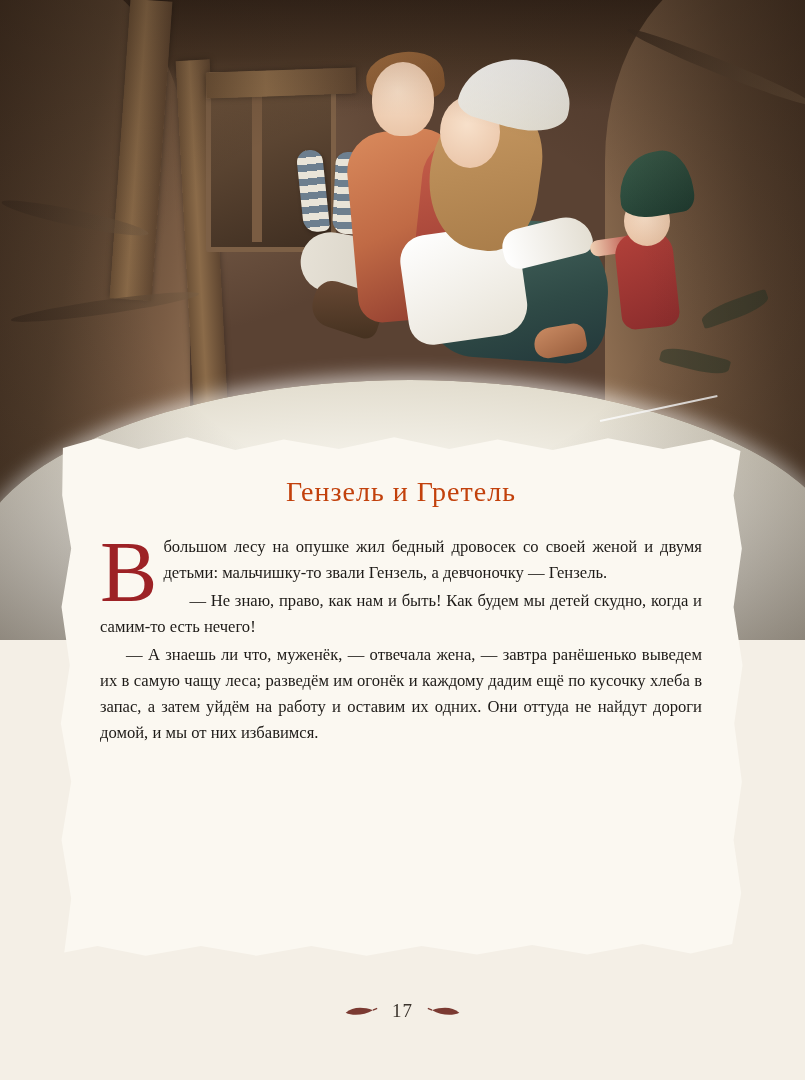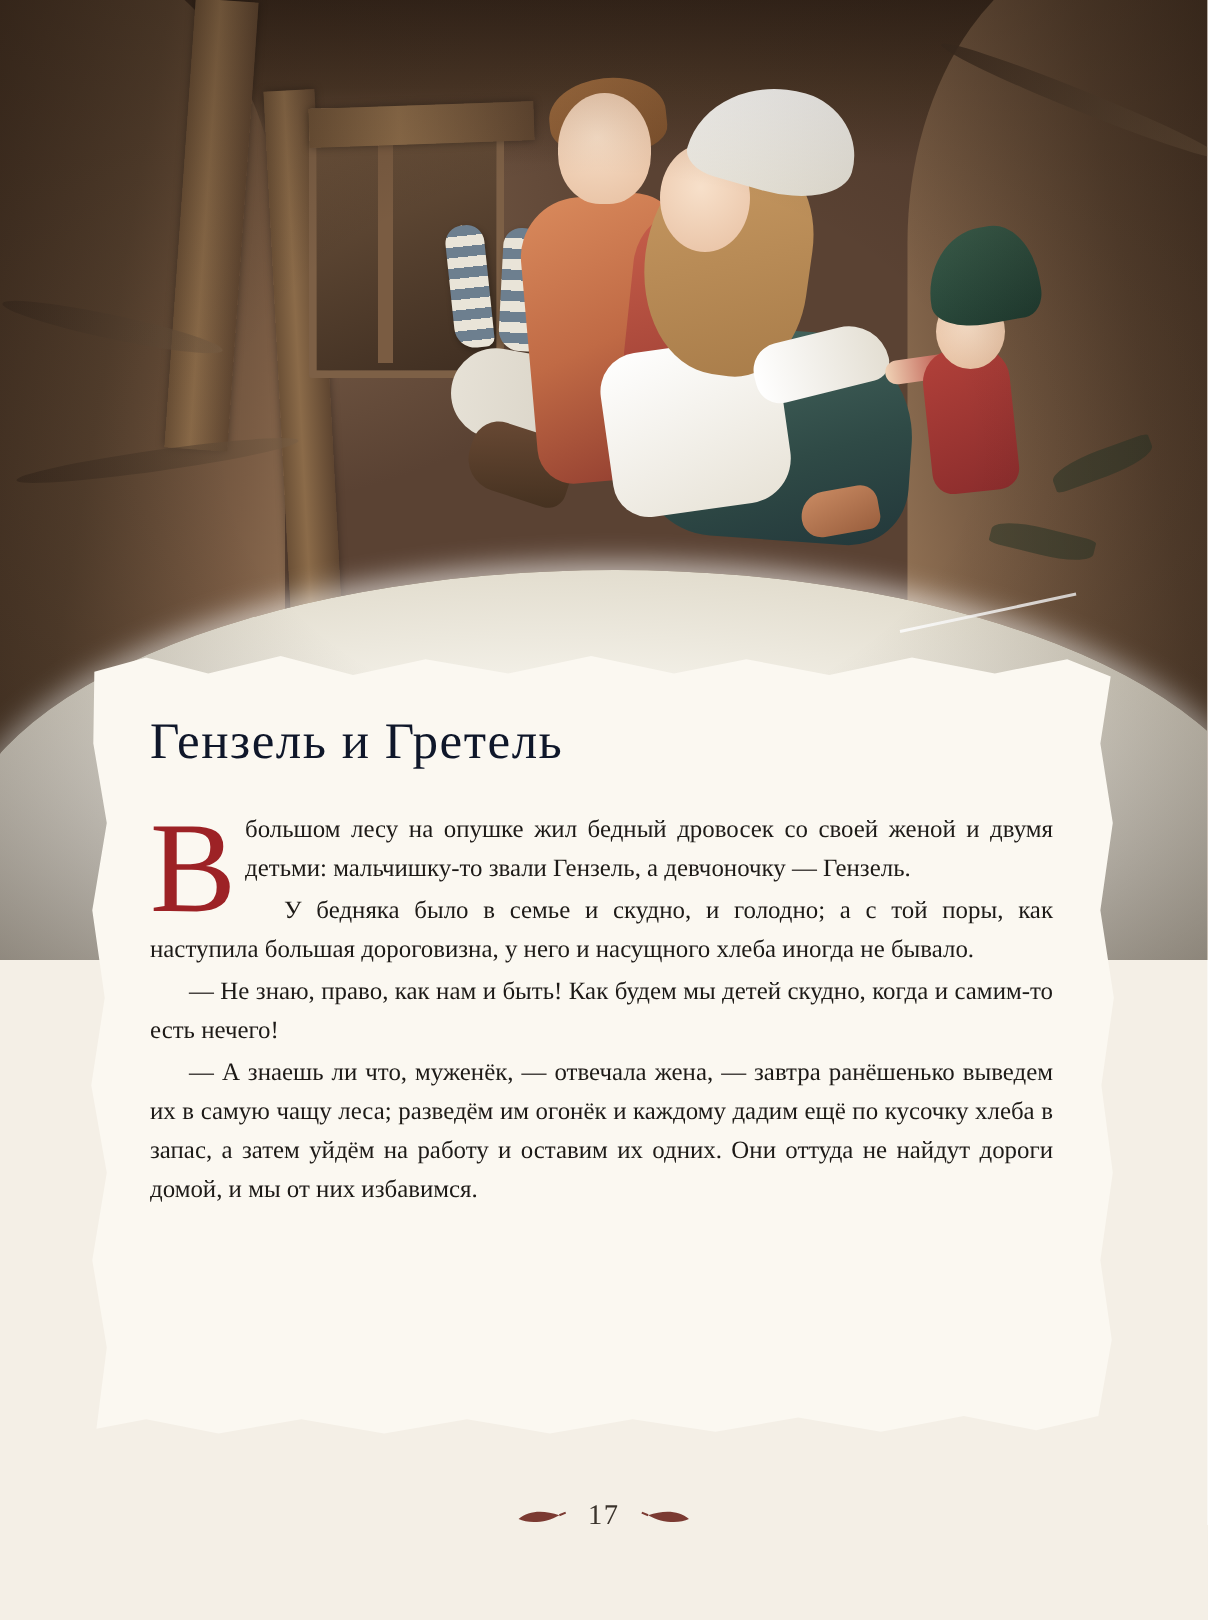--- a/index.html
+++ b/index.html
@@ -230,23 +230,23 @@
       45% 98.8%, 37% 97%, 29% 98.8%, 21% 97%, 13% 98.8%, 6% 97%, 1.2% 98.2%,
       2.2% 88%, 0.8% 77%, 2.2% 66%, 0.7% 55%, 2% 44%, 0.8% 33%, 2.2% 22%, 0.9% 12%
     );
   }
   .paper-inner {
     position: absolute;
     left: 44px; right: 44px; top: 34px;
   }
   .story-title {
     font-family: "Liberation Serif", serif;
-    color: #0f172a;
-    font-size: 34px;
-    text-align: left;
+    color: #c2410c;
+    font-size: 28px;
+    text-align: center;
     letter-spacing: 1px;
     margin: 10px 0 26px 0;
     font-weight: 400;
   }
   .story-body {
     font-family: "Liberation Serif", serif;
     font-size: 16.6px;
     line-height: 26px;
     color: #1d1a17;
     text-align: justify;
@@ -340,21 +340,20 @@
 
     <div class="vignette"></div>
   </div>
 
   <div class="paper">
     <div class="paper-inner">
       <h1 class="story-title">Гензель и Гретель</h1>
 
       <div class="story-body">
         <p class="first"><span class="dropcap">В</span><span>большом лесу на опушке жил бедный дровосек со своей женой и двумя детьми: мальчишку-то звали Гензель, а девчоночку — Гензель.</span></p>
-        <p>У бедняка было в семье и скудно, и голодно; а с той поры, как наступила большая дороговизна, у него и насущного хлеба иногда не бывало.</p>
         <p>— Не знаю, право, как нам и быть! Как будем мы детей скудно, когда и самим-то есть нечего!</p>
         <p>— А знаешь ли что, муженёк, — отвечала жена, — завтра ранёшенько выведем их в самую чащу леса; разведём им огонёк и каждому дадим ещё по кусочку хлеба в запас, а затем уйдём на работу и оставим их одних. Они оттуда не найдут дороги домой, и мы от них избавимся.</p>
       </div>
     </div>
   </div>
 
   <div class="footer">
     <svg class="orn" viewBox="0 0 40 14">
       <path d="M2 9 C10 2, 22 2, 34 6 C24 12, 10 13, 2 9 Z" fill="currentColor"></path>
       <path d="M34 6 L39 4" stroke="currentColor" stroke-width="1.6" fill="none"></path>

